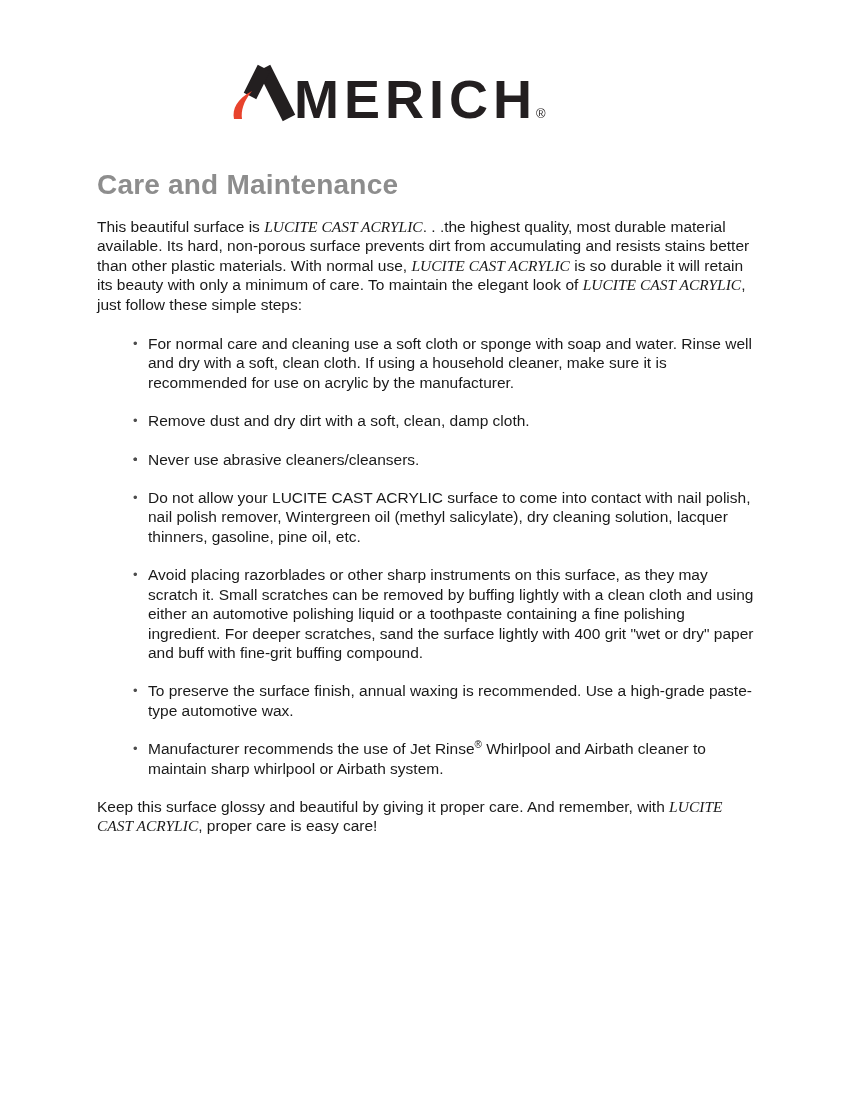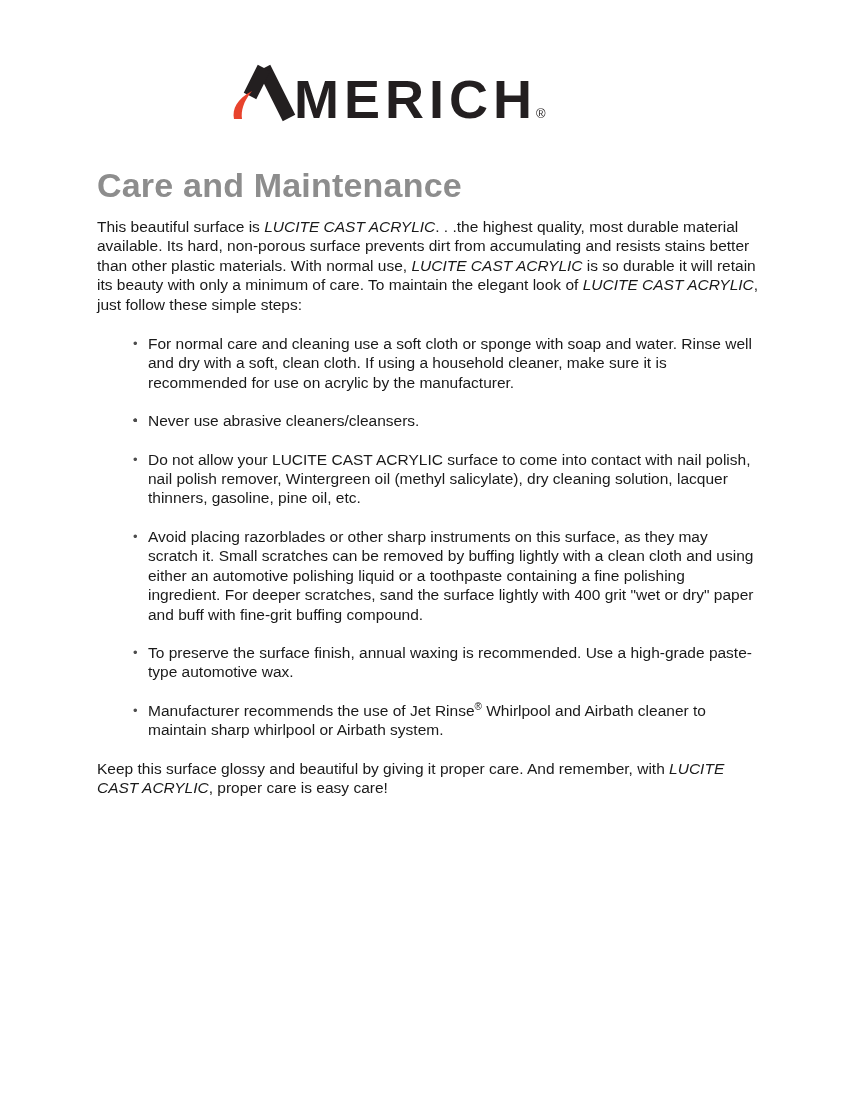--- a/index.html
+++ b/index.html
@@ -26,34 +26,34 @@
   .logo-wrap svg text {
     font-family: "Liberation Sans", sans-serif;
   }
   
   .content {
     margin-left: 97px;
     width: 662px;
   }
   .doc-heading {
     margin-top: 46px;
-    font-size: 34px;
+    font-size: 28px;
     line-height: 30px;
     font-weight: bold;
     color: #8d8d8d;
     letter-spacing: 0.2px;
   }
   .body-text {
     font-size: 15.5px;
     line-height: 19.4px;
     color: #1a1a1a;
   }
   .intro { margin-top: 17px; }
   .closing { }
-  em { font-style: italic; }
+  em { font-style: italic; font-family: Liberation Serif, serif; }
   sup {
     font-size: 10px;
     line-height: 0;
     vertical-align: super;
   }
   
   ul.care-list {
     list-style: none;
     margin-top: 20px;
     padding-left: 36px;
@@ -96,20 +96,21 @@
 
     <p class="body-text intro"><span>This beautiful surface is </span><em>LUCITE CAST ACRYLIC</em><span>. . .the highest quality, most durable material available. Its hard, non-porous surface prevents dirt from accumulating and resists stains better than other plastic materials. With normal use, </span><em>LUCITE CAST ACRYLIC</em><span> is so durable it will retain its beauty with only a minimum of care. To maintain the elegant look of </span><em>LUCITE CAST ACRYLIC</em><span>, just follow these simple steps:</span></p>
 
     <ul class="care-list">
       <li>
         <span class="dot">•</span>
         <span class="body-text"><span>For normal care and cleaning use a soft cloth or sponge with soap and water. Rinse well and dry with a soft, clean cloth. If using a household cleaner, make sure it is recommended for use on acrylic by the manufacturer.</span></span>
       </li>
       <li>
         <span class="dot">•</span>
+        <span class="body-text"><span>Remove dust and dry dirt with a soft, clean, damp cloth.</span></span>
       </li>
       <li>
         <span class="dot">•</span>
       </li>
       <li>
         <span class="dot">•</span>
         <span class="body-text"><span>Never use abrasive cleaners/cleansers.</span></span>
       </li>
       <li>
         <span class="dot">•</span>

